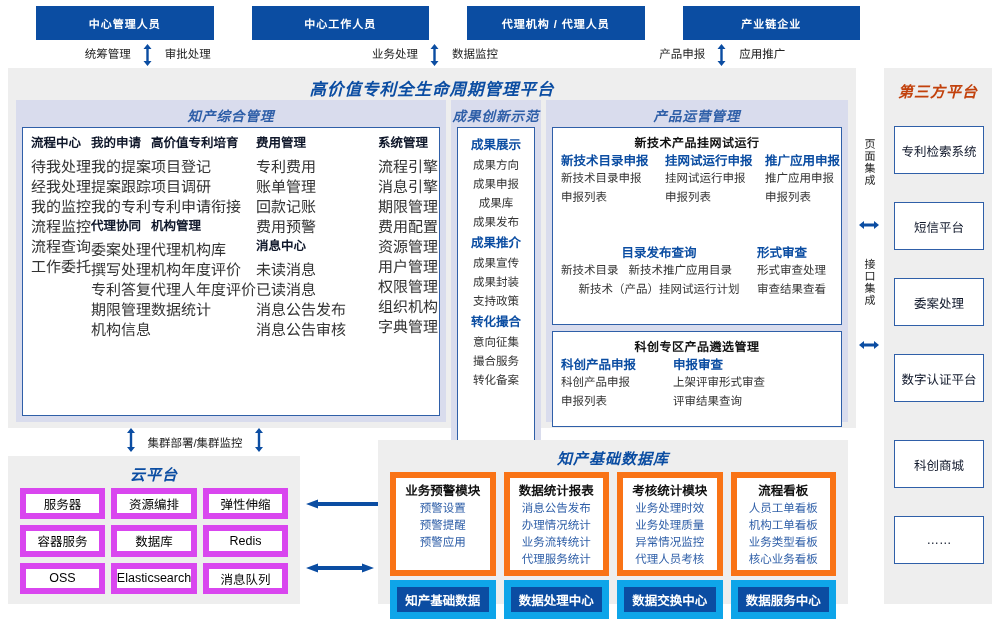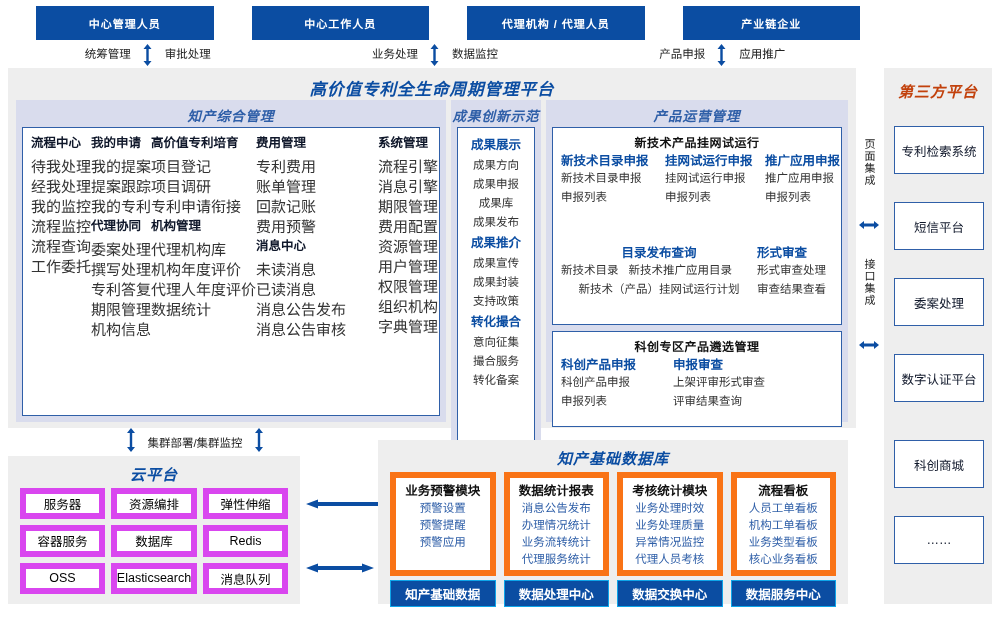--- a/index.html
+++ b/index.html
@@ -181,21 +181,21 @@
     display:grid;grid-template-columns:repeat(4,1fr);gap:8px;
   }
   .db-col{display:flex;flex-direction:column;}
   .db-card{
     flex:1 1 auto;background:#fff;border:6px solid #f97316;
     padding:4px 0 2px;text-align:center;
   }
   .db-h{font-size:12.5px;font-weight:bold;color:#111;line-height:18px;}
   .db-i{font-size:11.5px;color:#2f5fa8;line-height:17px;}
   .db-foot{
-    margin-top:4px;height:25px;background:#0b4da2;border:1px solid #0ea5e9;
+    margin-top:4px;height:25px;background:#0b4da2;border:7px solid #0ea5e9;
     display:flex;align-items:center;justify-content:center;
     font-size:12.5px;font-weight:bold;color:#fff;
   }
 </style>
 </head>
 <body>
 
 <div id="roles">
     <div class="role-card">中心管理人员</div>
     <div class="role-card">中心工作人员</div>

